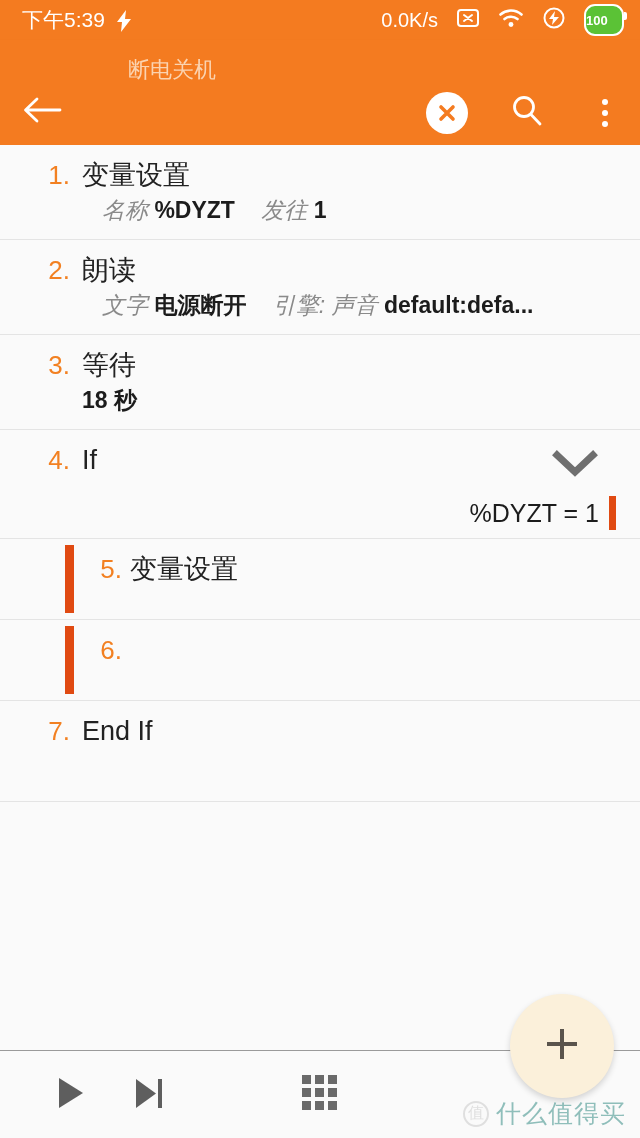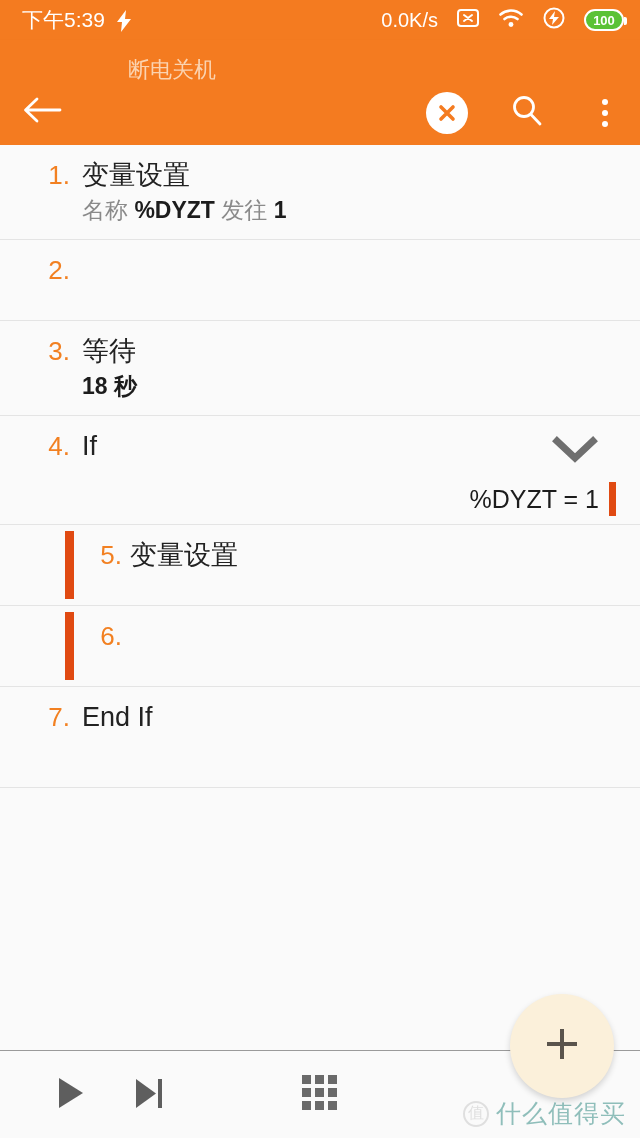--- a/index.html
+++ b/index.html
@@ -49,28 +49,27 @@
     margin-left: 42px;
   }
   .sb-rate {
     color: #ffffff;
     font-size: 20px;
     white-space: nowrap;
   }
   .sb-icon { display: block; }
   .battery {
     position: relative;
-    width: 40px; height: 22px;
+    width: 40px; height: 32px;
     border: 2px solid #ffffff;
     border-radius: 11px;
     box-sizing: border-box;
     background: #5BC236;
     display: flex;
     align-items: center;
-    justify-content: center;
   }
   .battery:after {
     content: "";
     position: absolute;
     right: -5px; top: 6px;
     width: 3px; height: 8px;
     background: #ffffff;
     border-radius: 0 2px 2px 0;
   }
   .battery-text {
@@ -184,21 +183,21 @@
     font-size: 27px;
     line-height: 36px;
     white-space: nowrap;
   }
   .row-sub {
     font-size: 23px;
     line-height: 34px;
     color: #8A8A8A;
     white-space: nowrap;
   }
-  .row-sub .lbl { color: #8A8A8A; }
+  .row-sub .lbl { font-style: italic; color: #8A8A8A; margin-left: 20px; }
   .row-sub .val { font-weight: bold; color: #1C1C1C; font-style: normal; }
 
   
   .row-if .row-inner { min-height: 108px; padding-bottom: 10px; }
   .chev {
     position: absolute;
     right: 42px;
     top: 18px;
   }
   .cond {
@@ -371,20 +370,24 @@
           <div class="num">1.</div>
           <div class="row-text">
             <div class="row-title">变量设置</div>
             <div class="row-sub"><span class="lbl">名称</span> <span class="val">%DYZT</span> <span class="lbl">发往</span> <span class="val">1</span></div>
           </div>
         </div>
       </div>
       <div class="row">
         <div class="row-inner">
           <div class="num">2.</div>
+          <div class="row-text">
+            <div class="row-title">朗读</div>
+            <div class="row-sub"><span class="lbl">文字</span> <span class="val">电源断开</span> <span class="lbl">引擎: 声音</span> <span class="val">default:defa...</span></div>
+          </div>
         </div>
       </div>
       <div class="row">
         <div class="row-inner">
           <div class="num">3.</div>
           <div class="row-text">
             <div class="row-title">等待</div>
             <div class="row-sub"><span class="val">18 秒</span></div>
           </div>
         </div>

